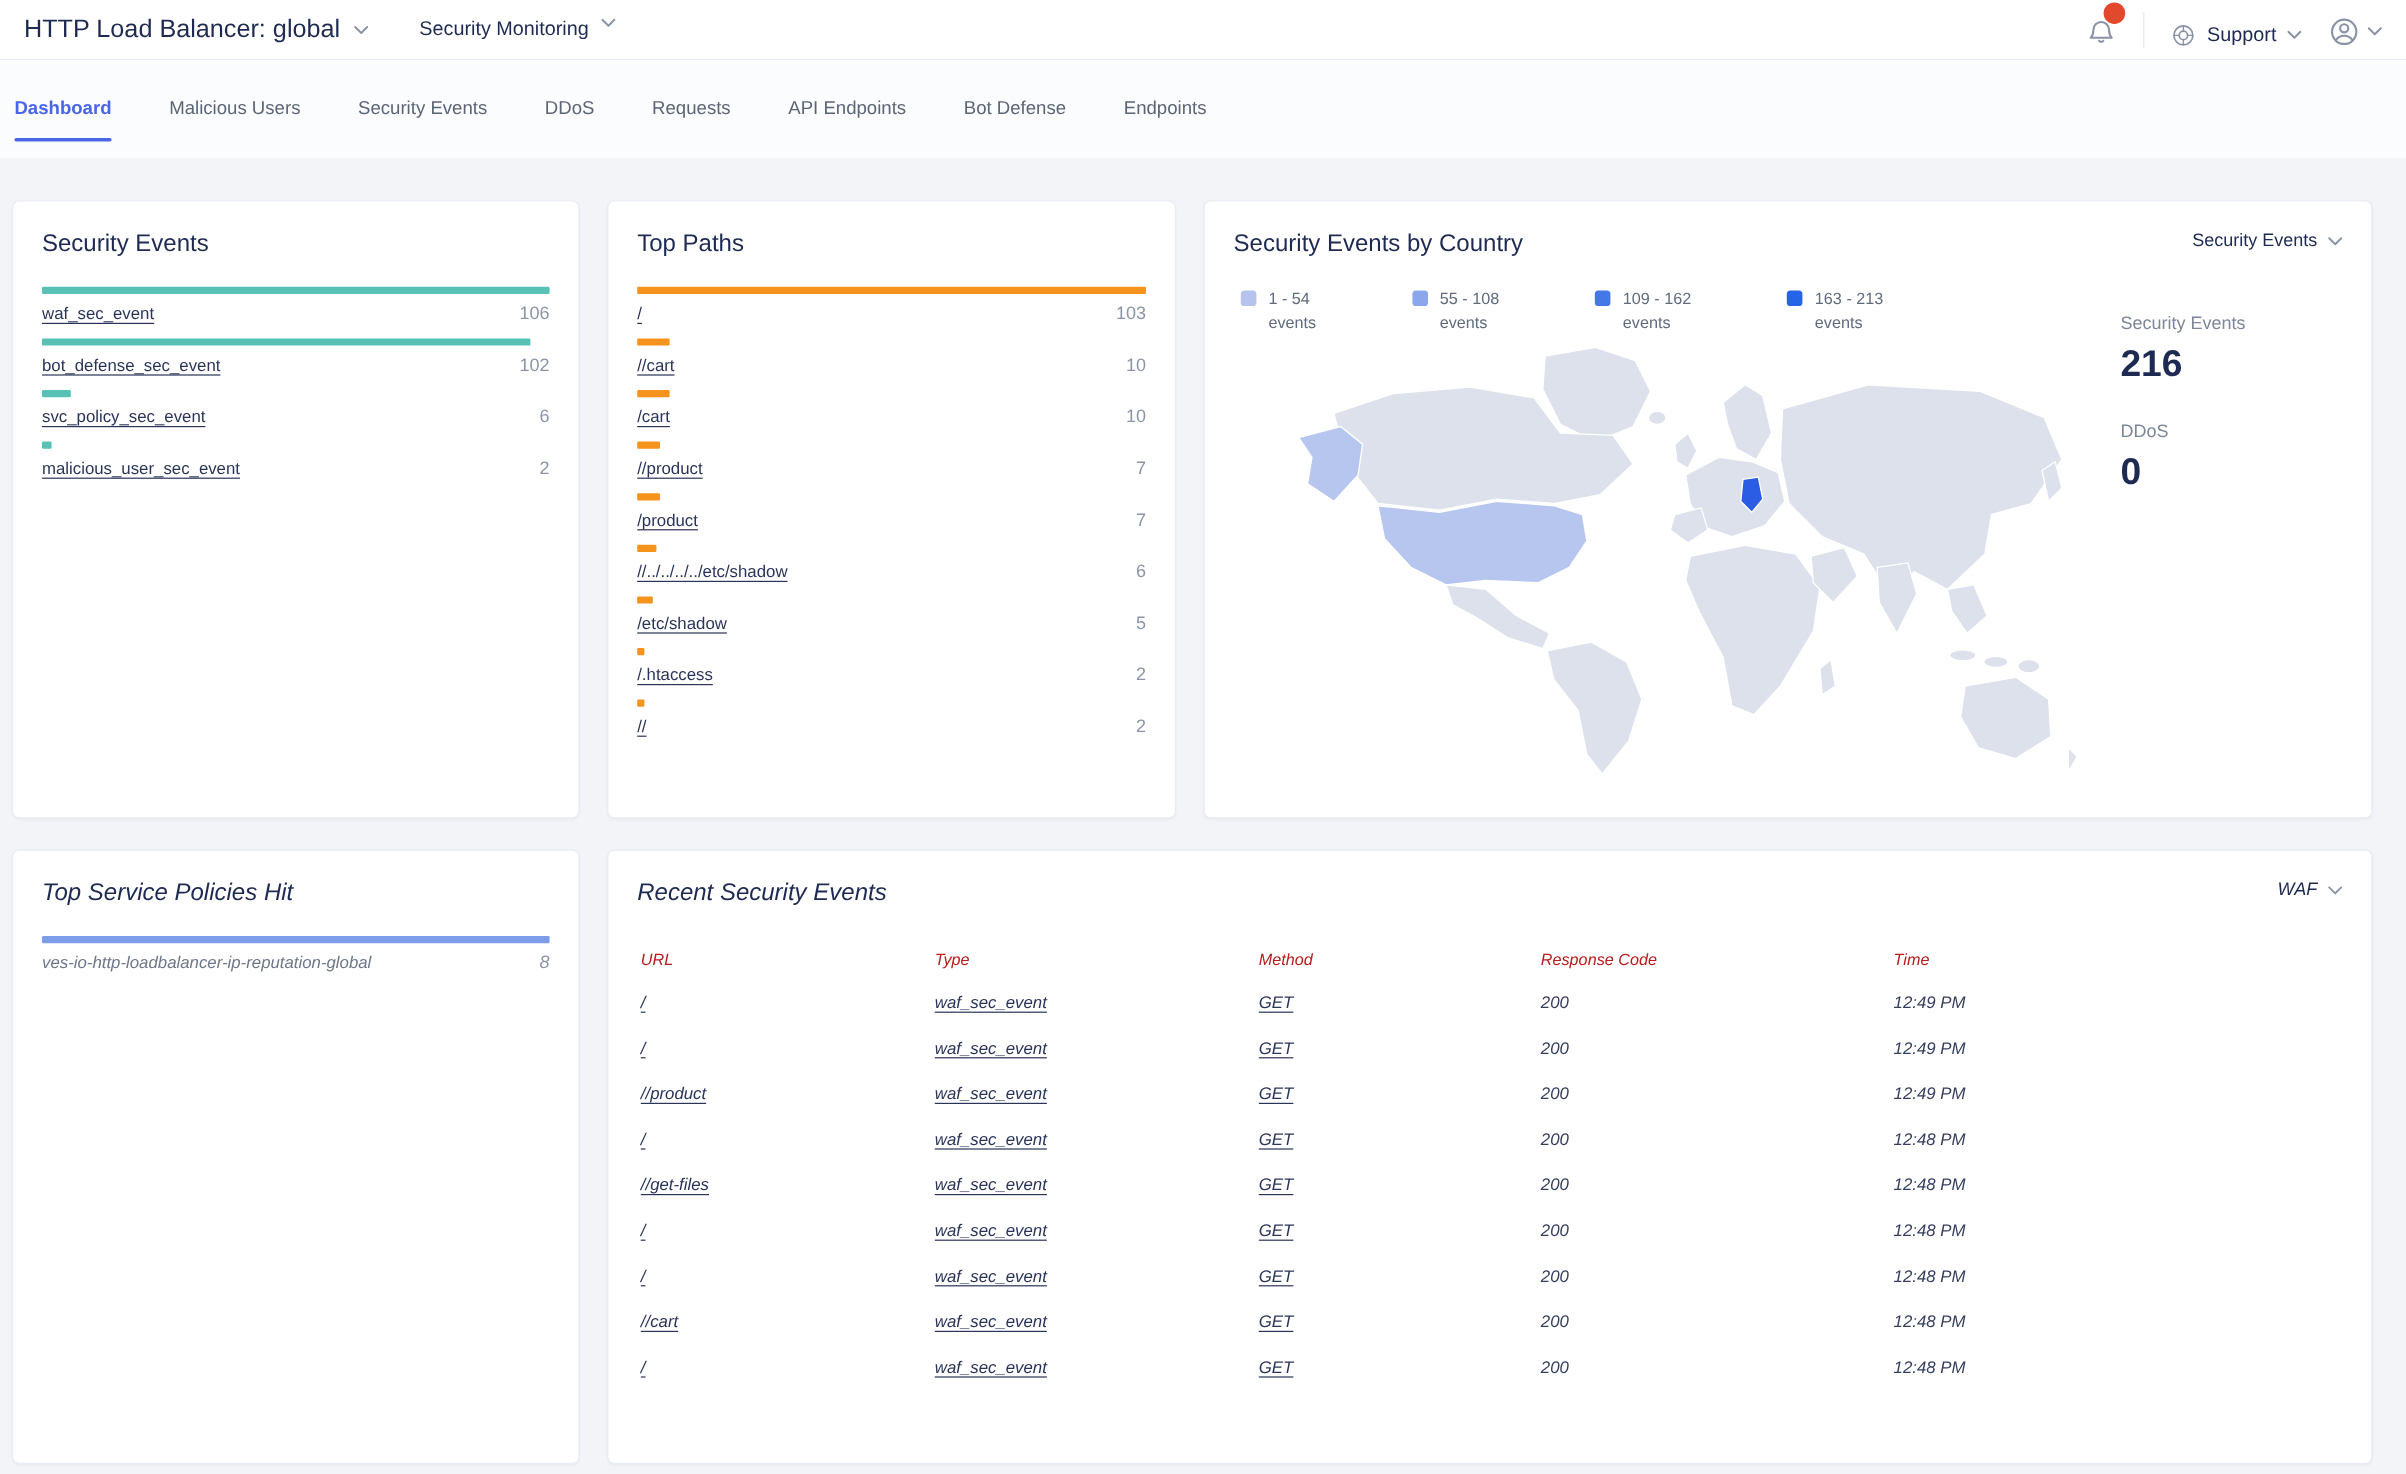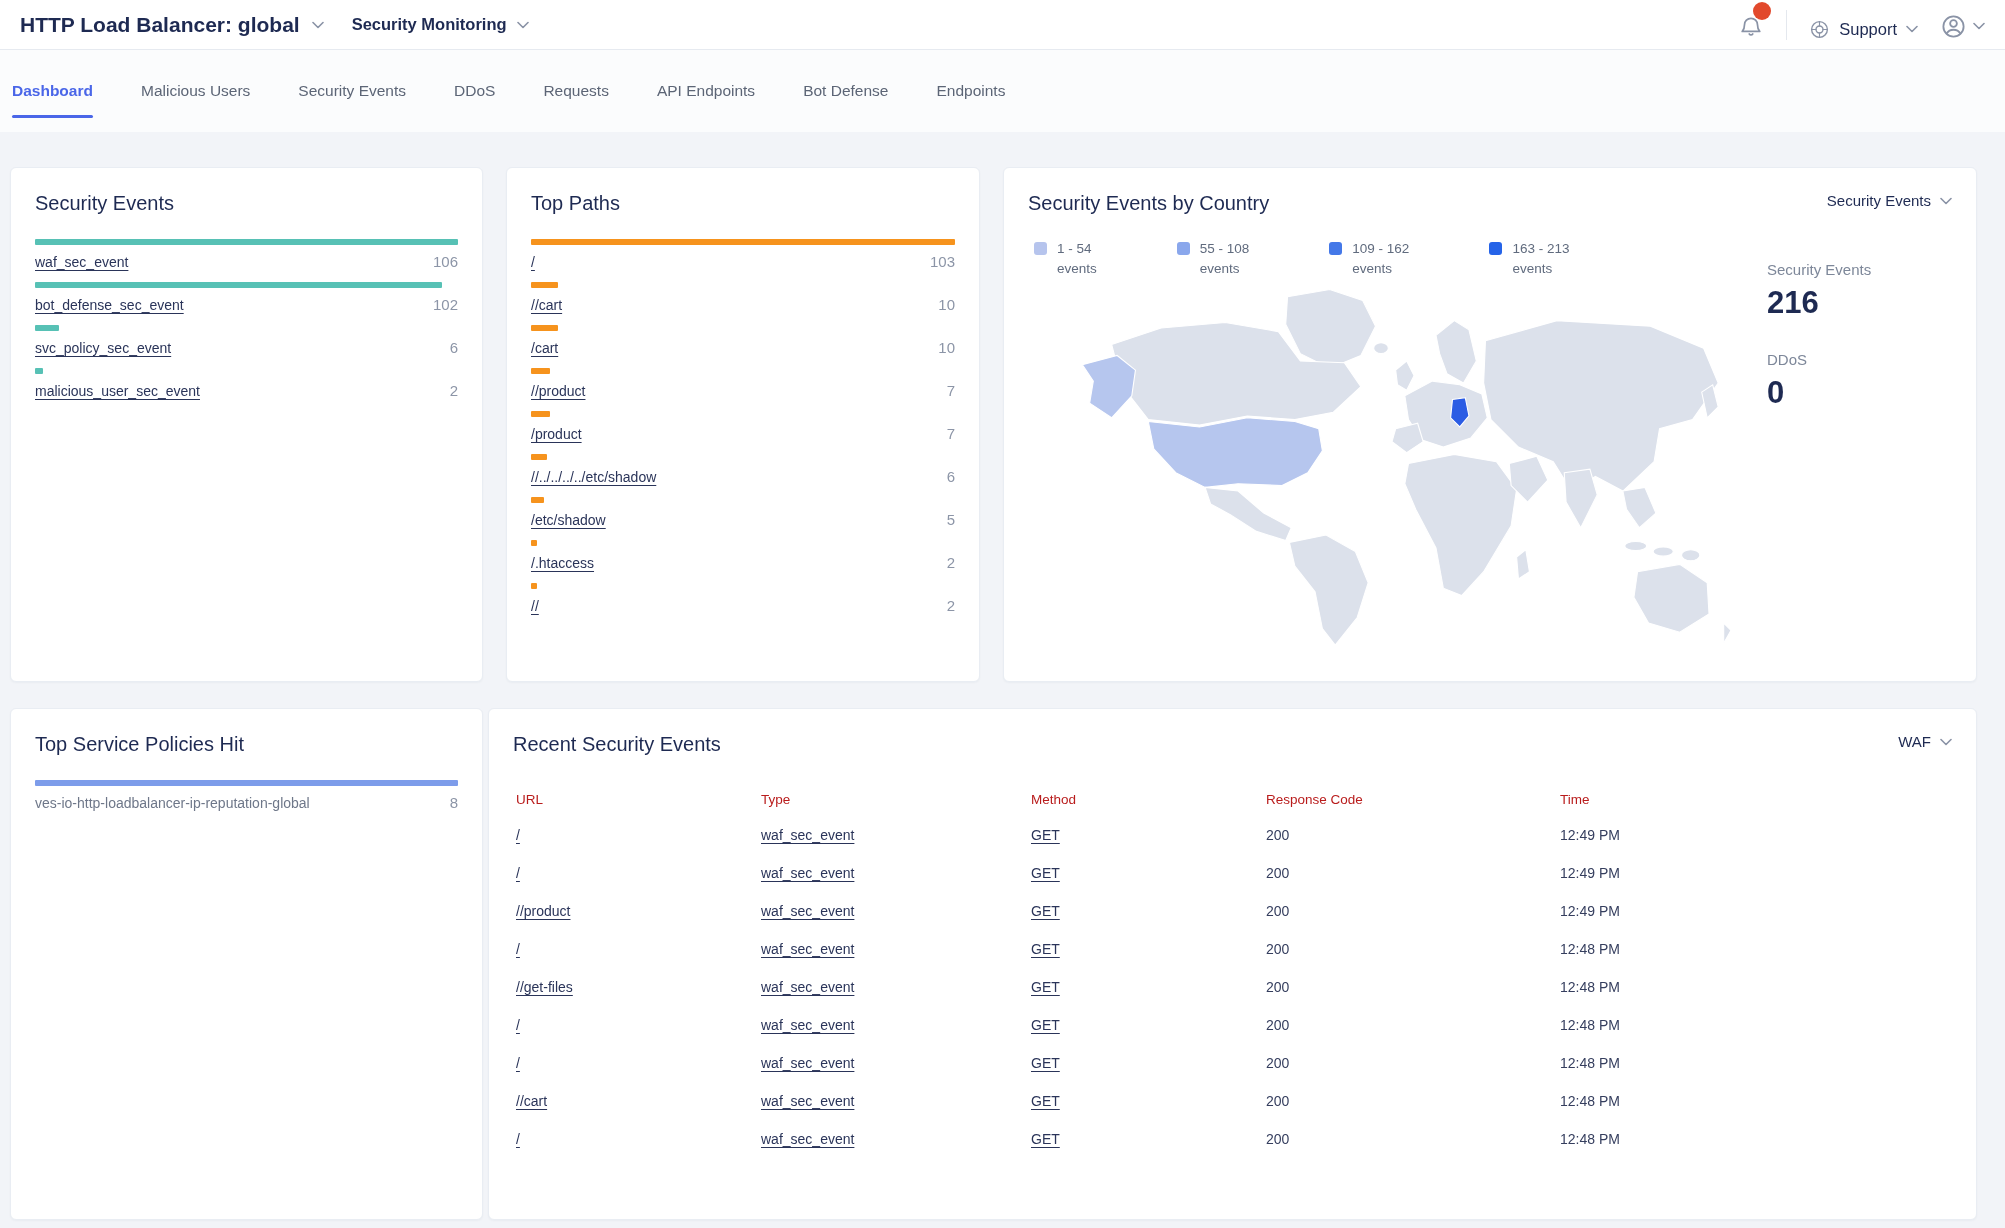--- a/index.html
+++ b/index.html
@@ -6,40 +6,40 @@
     --accent:#4a66e8; --teal:#57c1b5; --orange:#f6931d; --periwinkle:#7d9cea;
     --badge:#e2492c; --map-default:#dce1eb; --map-us:#b6c6ee; --map-de:#2b5ce4;
     --navy:#1e2a52; --link:#2a3459; --gray:#8c95a7;
   }
   *{box-sizing:border-box;margin:0;padding:0;}
   html,body{width:2005px;height:1228px;overflow:hidden;}
   body{font-family:"Liberation Sans","DejaVu Sans",sans-serif;background:#f2f4f8;color:var(--navy);}
 
   
   .topbar{height:50px;background:#fff;border-bottom:1px solid #e6eaf0;display:flex;align-items:center;justify-content:space-between;padding:0 20px;}
-  .topbar-left{display:flex;align-items:center;gap:28px;font-weight:bold;}
+  .topbar-left{display:flex;align-items:center;gap:42px;}
   .lb-title{display:flex;align-items:center;gap:12px;font-size:21px;color:var(--navy);}
-  .section-title{display:flex;align-items:center;gap:10px;font-size:16.5px;color:var(--navy);}
+  .section-title{display:flex;gap:10px;font-size:16.5px;color:var(--navy);}
   .chev{width:12px;height:8px;flex:none;}
   .topbar-right{display:flex;align-items:flex-end;gap:22px;}
   .icon-btn{position:relative;display:flex;align-items:center;cursor:pointer;}
   .bell-badge{position:absolute;top:-12px;right:-7px;width:18px;height:18px;border-radius:50%;background:var(--badge);}
   .vdivider{width:1px;height:30px;background:#e4e8ee;}
   .support{display:flex;align-items:center;gap:9px;font-size:16.5px;color:var(--navy);cursor:pointer;}
   .avatar{display:flex;align-items:center;gap:6px;cursor:pointer;}
 
   
   .tabs{height:82px;background:#fbfcfd;display:flex;align-items:center;gap:48px;padding:0 0 0 12px;}
   .tab{position:relative;font-size:15.5px;color:#5c6576;height:100%;display:flex;align-items:center;cursor:pointer;white-space:nowrap;}
   .tab.active{color:var(--accent);font-weight:700;}
   .tab.active::after{content:"";position:absolute;left:0;right:0;bottom:14px;height:3px;border-radius:2px;background:var(--accent);}
 
   
   .row1{display:grid;grid-template-columns:473px 474px 1fr;gap:23px;margin:35px 28px 0 10px;height:515px;}
-  .row2{display:grid;grid-template-columns:473px 1fr;gap:5px;margin:26px 28px 0 10px;height:512px;}
+  .row2{display:grid;grid-template-columns:473px 1fr;gap:23px;margin:26px 28px 0 10px;height:512px;font-style:italic;}
   .card{background:#fff;border:1px solid #e9edf3;border-radius:6px;box-shadow:0 1px 2px rgba(30,40,80,.04);padding:24px;overflow:hidden;}
   .card-title{font-size:20px;font-weight:500;color:var(--navy);}
   .card-head{display:flex;justify-content:space-between;align-items:flex-start;margin-bottom:24px;}
   .dropdown{display:flex;align-items:center;gap:9px;font-size:15px;color:var(--navy);cursor:pointer;white-space:nowrap;}
 
   
   .bar-item{margin-bottom:12px;}
   .bar{height:6px;border-radius:1px;min-width:6px;}
   .se-card .bar{background:var(--teal);}
   .tp-card .bar{background:var(--orange);}

